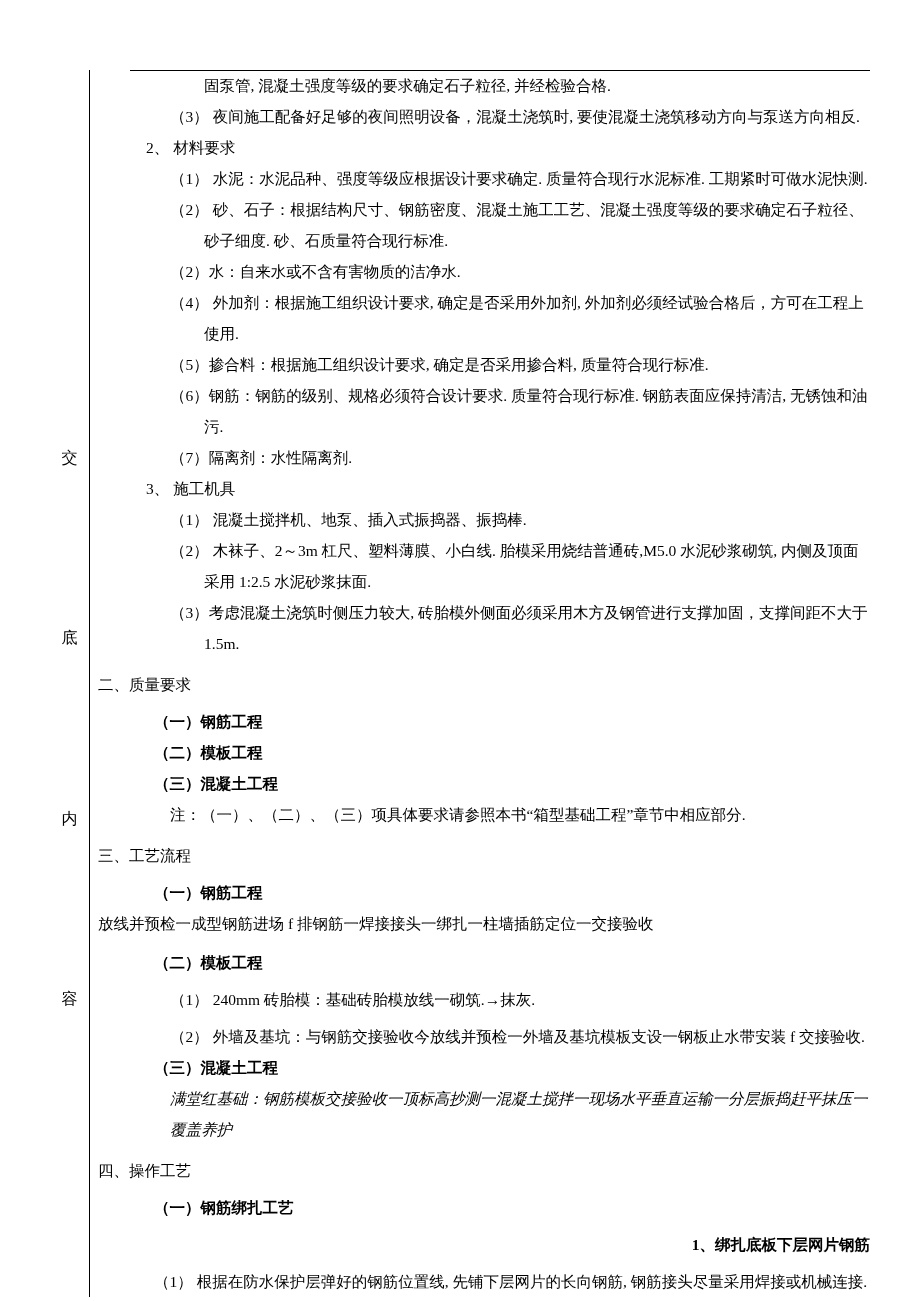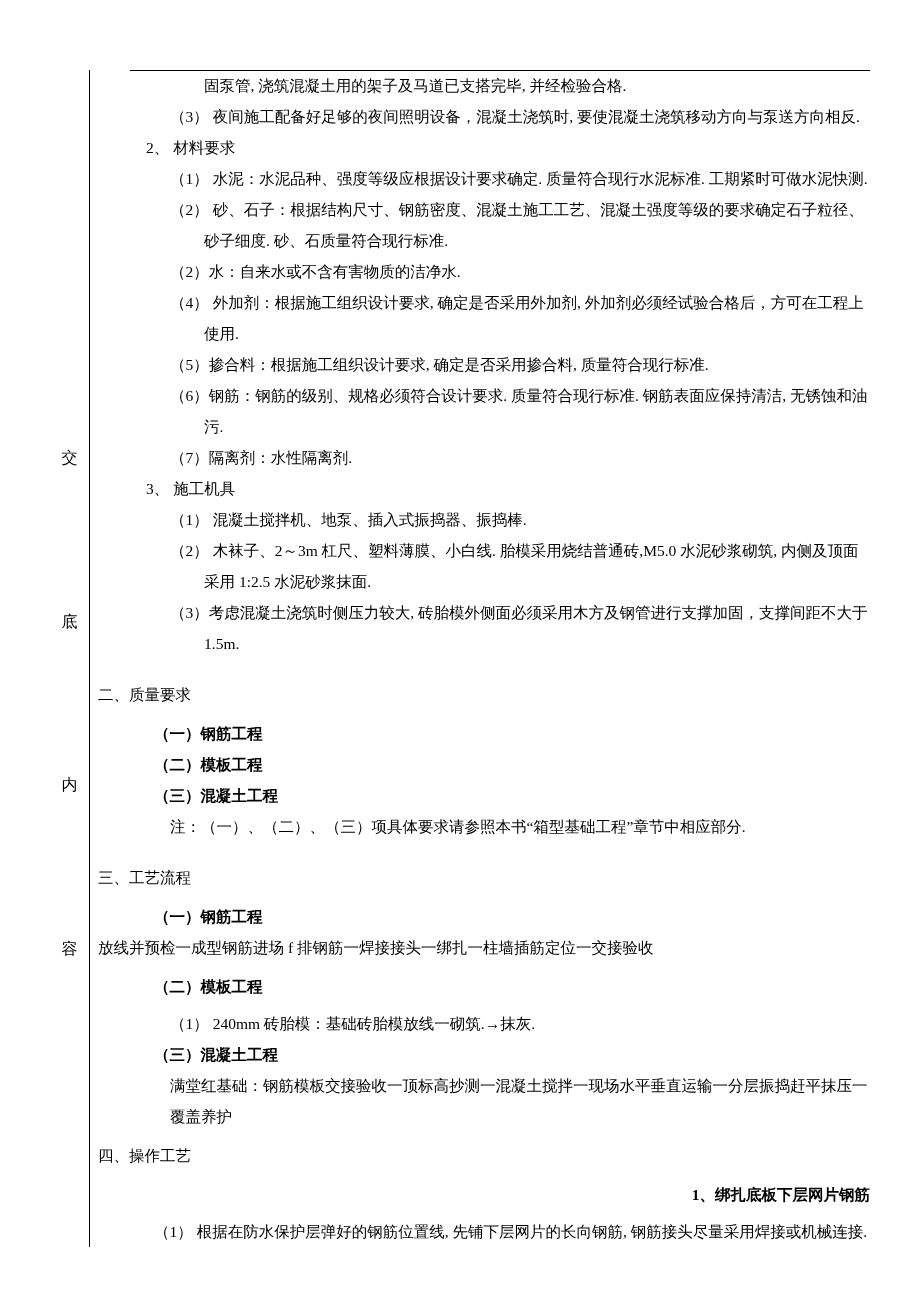--- a/index.html
+++ b/index.html
@@ -41,22 +41,21 @@
       left: 40px;
       right: 0;
       border-top: 1.5px solid #000;
     }
     .content {
       flex: 1;
       padding-left: 8px;
       position: relative;
     }
     .sec-h1 {
-      margin: 22px 0 6px 0;
-      font-family: Liberation Mono, monospace;
+      margin: 10px 0 6px 0;
     }
     .sec-num {
       margin-left: 48px;
     }
     .item {
       margin-left: 72px;
       text-indent: -34px;
       padding-left: 34px;
     }
     .item-in {
@@ -68,41 +67,42 @@
       margin-left: 56px;
       font-weight: bold;
     }
     .note {
       margin-left: 72px;
     }
     .line {
     }
     .plain {
       margin-left: 48px;
+      font-style: italic;
     }
     .sub4 {
       margin-left: 56px;
       font-weight: bold;
       text-align: right;
     }
   </style>
 </head>
 <body>
 
 <div class="page">
   <div class="vcol">
     <span class="ch">交</span>
     <span class="ch">底</span>
     <span class="ch">内</span>
     <span class="ch">容</span>
   </div>
   <div class="content">
     <div class="topline"></div>
 
-    <div class="item-in">固泵管, 浇筑混凝土用的架子及马道已支搭完毕, 并经检验合格.</div>
+    <div class="item-in">固泵管, 混凝土强度等级的要求确定石子粒径, 并经检验合格.</div>
     <div class="item">（3） 夜间施工配备好足够的夜间照明设备，混凝土浇筑时, 要使混凝土浇筑移动方向与泵送方向相反.</div>
 
     <div class="sec-num">2、  材料要求</div>
     <div class="item">（1） 水泥：水泥品种、强度等级应根据设计要求确定. 质量符合现行水泥标准. 工期紧时可做水泥快测.</div>
     <div class="item">（2） 砂、石子：根据结构尺寸、钢筋密度、混凝土施工工艺、混凝土强度等级的要求确定石子粒径、砂子细度. 砂、石质量符合现行标准.</div>
     <div class="item">（2）水：自来水或不含有害物质的洁净水.</div>
     <div class="item">（4） 外加剂：根据施工组织设计要求, 确定是否采用外加剂, 外加剂必须经试验合格后，方可在工程上使用.</div>
     <div class="item">（5）掺合料：根据施工组织设计要求, 确定是否采用掺合料, 质量符合现行标准.</div>
     <div class="item">（6）钢筋：钢筋的级别、规格必须符合设计要求. 质量符合现行标准. 钢筋表面应保持清洁, 无锈蚀和油污.</div>
     <div class="item">（7）隔离剂：水性隔离剂.</div>
@@ -116,20 +116,22 @@
     <div class="subh">（一）钢筋工程</div>
     <div class="subh">（二）模板工程</div>
     <div class="subh">（三）混凝土工程</div>
     <div class="note">注：（一）、（二）、（三）项具体要求请参照本书“箱型基础工程”章节中相应部分.</div>
 
     <div class="sec-h1">三、工艺流程</div>
     <div class="subh">（一）钢筋工程</div>
     <div class="line">放线并预检一成型钢筋进场 f 排钢筋一焊接接头一绑扎一柱墙插筋定位一交接验收</div>
     <div class="subh" style="margin-top:8px;">（二）模板工程</div>
     <div class="item" style="margin-top:6px;">（1） 240mm 砖胎模：基础砖胎模放线一砌筑.→抹灰.</div>
+    <div class="item" style="margin-top:6px;">（2） 外墙及基坑：与钢筋交接验收今放线并预检一外墙及基坑模板支设一钢板止水带安装 f 交接验收.</div>
     <div class="subh">（三）混凝土工程</div>
     <div class="plain" style="margin-left:72px;">满堂红基础：钢筋模板交接验收一顶标高抄测一混凝土搅拌一现场水平垂直运输一分层振捣赶平抹压一覆盖养护</div>
 
     <div class="sec-h1" style="margin-top:10px;">四、操作工艺</div>
+    <div class="subh" style="margin-top:6px;">（一）钢筋绑扎工艺</div>
     <div class="sub4" style="margin-top:6px;">1、绑扎底板下层网片钢筋</div>
     <div class="item" style="margin-left:56px; margin-top:6px;">（1） 根据在防水保护层弹好的钢筋位置线, 先铺下层网片的长向钢筋, 钢筋接头尽量采用焊接或机械连接.</div>
   </div>
 </div>
 
 </body></html>

